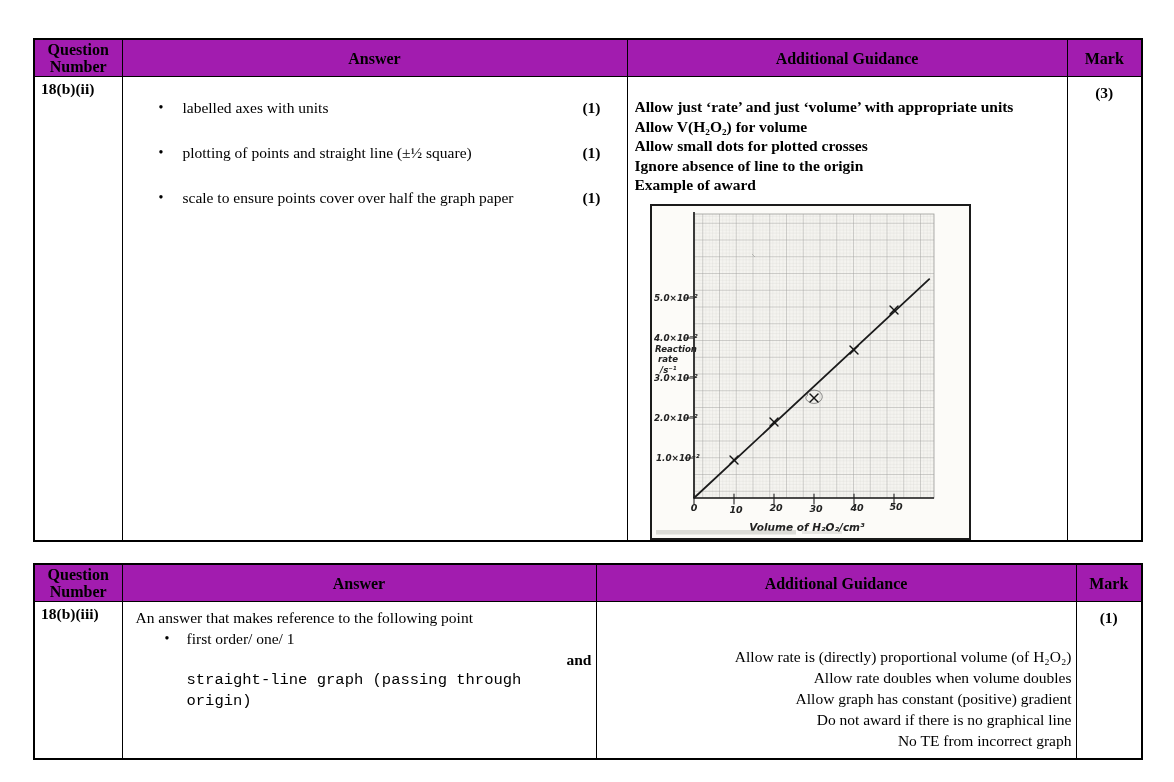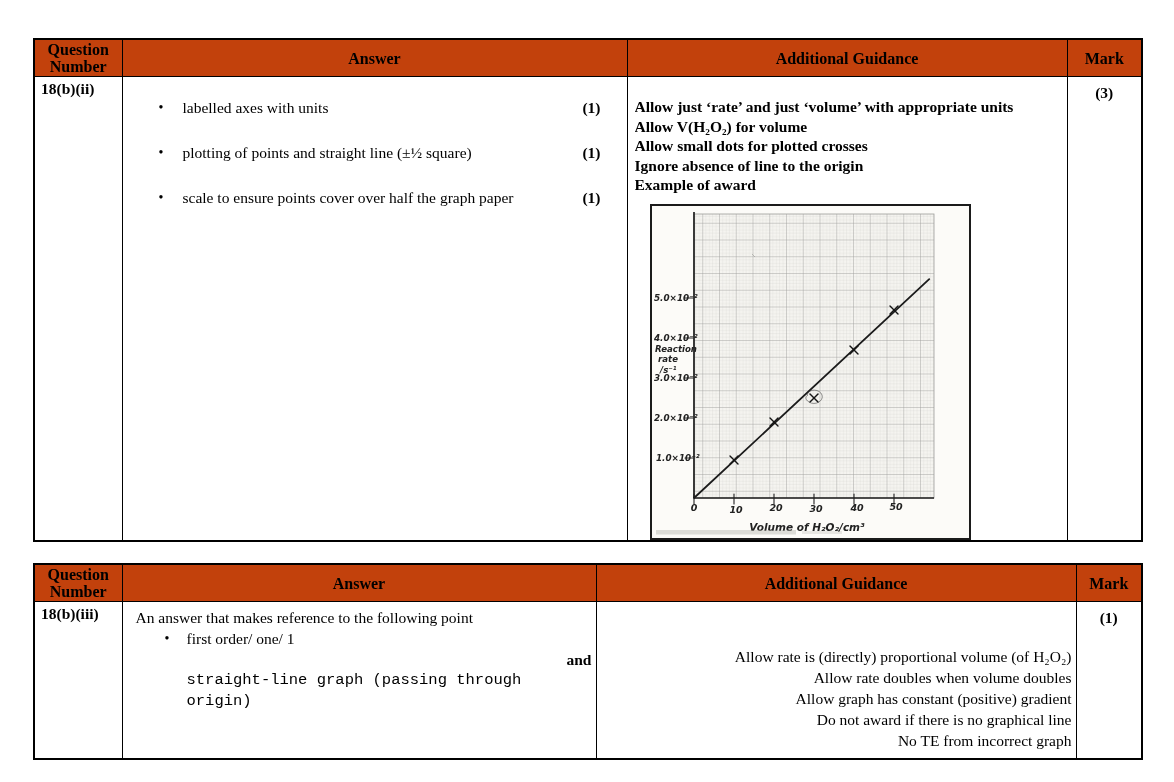--- a/index.html
+++ b/index.html
@@ -2,21 +2,21 @@
 <html><head>
 <meta charset="utf-8">
 <style>
   html,body{margin:0;padding:0;background:#ffffff;}
   body{width:1174px;height:782px;font-family:"Liberation Serif","DejaVu Serif",serif;color:#000;}
   .page{position:relative;width:1174px;height:782px;background:#fff;overflow:hidden;}
   table.ms{border-collapse:collapse;table-layout:fixed;position:absolute;left:33px;width:1108px;
            border:2px solid #000;}
   #t1{top:38px;}
   #t2{top:563px;}
-  .ms th{background:#c2410c;border:1.5px solid #000;font-weight:bold;font-size:16px;
+  .ms th{background:#a21caf;border:1.5px solid #000;font-weight:bold;font-size:16px;
          text-align:center;vertical-align:middle;height:37px;box-sizing:border-box;
          padding:1px 2px;line-height:17px;}
   .ms td{border:1.5px solid #000;vertical-align:top;font-size:15.5px;box-sizing:border-box;}
   #t1 td{height:342px;}
   #t2 td{height:157px;}
   td.qn{font-weight:bold;padding:3px 3px 0 6px;}
   td.mark-cell{text-align:center;font-weight:bold;padding-top:7px;}
   
   td.ans1{padding:21px 12px 0 0;}
   .bullet-row{display:flex;align-items:flex-start;margin:0 14px 26px 36px;line-height:19px;}

